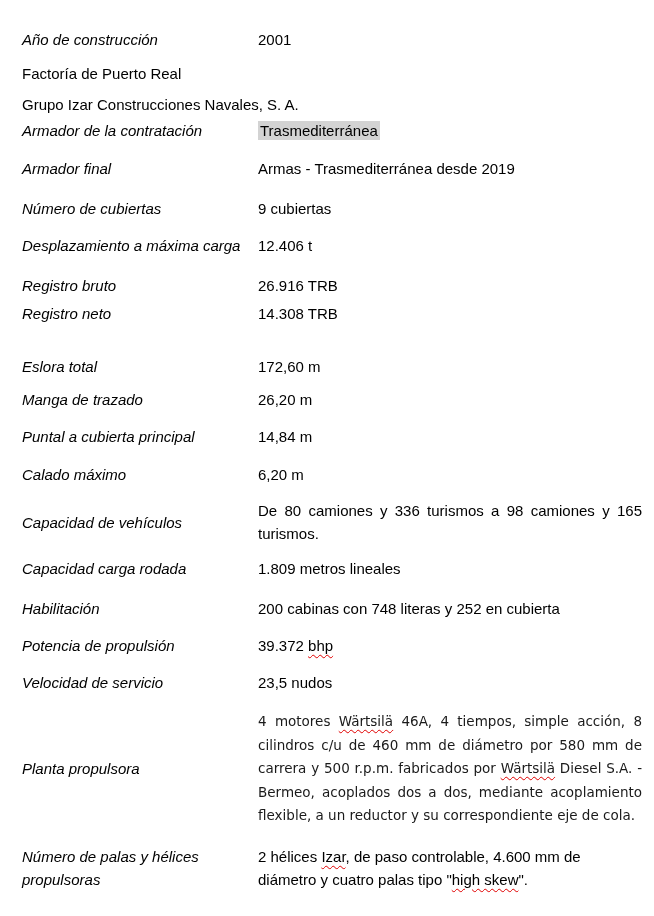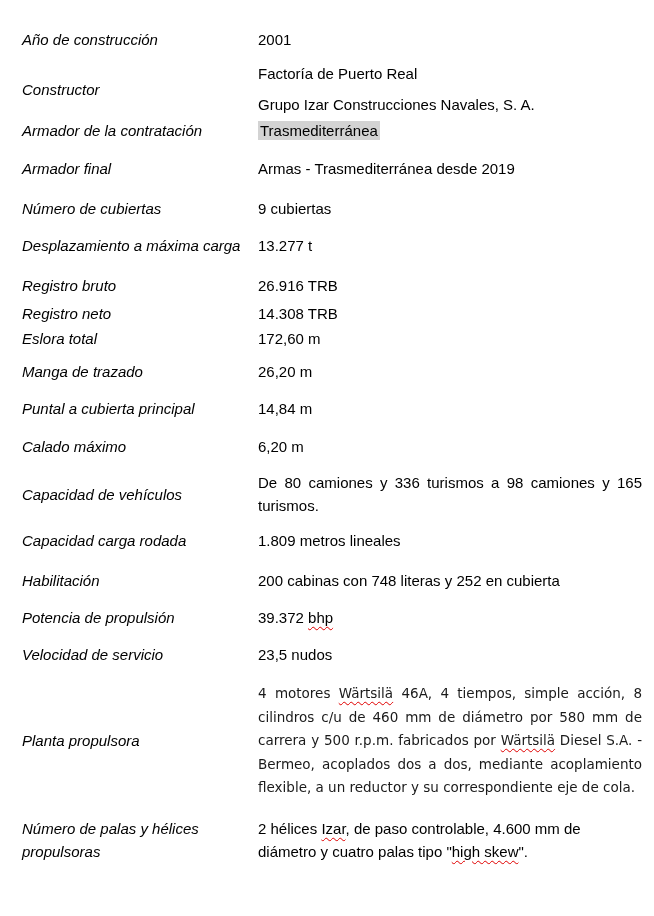--- a/index.html
+++ b/index.html
@@ -68,21 +68,20 @@
 <body>
 
 <div class="doc">
 
   <div class="row" style="margin-bottom:11px">
     <div class="label-cell">Año de construcción</div>
     <div class="value-cell">2001</div>
   </div>
 
   <div class="row" style="margin-bottom:3px">
-    <div class="label-cell">Constructor</div>
     <div class="value-cell">
       <p>Factoría de Puerto Real</p>
       <p>Grupo Izar Construcciones Navales, S. A.</p>
     </div>
   </div>
 
   <div class="row" style="margin-bottom:15px">
     <div class="label-cell">Armador de la contratación</div>
     <div class="value-cell"><span class="hl">Trasmediterránea</span></div>
   </div>
@@ -92,29 +91,29 @@
     <div class="value-cell">Armas - Trasmediterránea desde 2019</div>
   </div>
 
   <div class="row" style="margin-bottom:14px">
     <div class="label-cell">Número de cubiertas</div>
     <div class="value-cell">9 cubiertas</div>
   </div>
 
   <div class="row" style="margin-bottom:17px">
     <div class="label-cell">Desplazamiento a máxima carga</div>
-    <div class="value-cell">13.277 t</div>
+    <div class="value-cell">12.406 t</div>
   </div>
 
   <div class="row" style="margin-bottom:5px">
     <div class="label-cell">Registro bruto</div>
     <div class="value-cell">26.916 TRB</div>
   </div>
 
-  <div class="row" style="margin-bottom:2px">
+  <div class="row" style="margin-bottom:30px">
     <div class="label-cell">Registro neto</div>
     <div class="value-cell">14.308 TRB</div>
   </div>
 
   <div class="row" style="margin-bottom:10px">
     <div class="label-cell">Eslora total</div>
     <div class="value-cell">172,60 m</div>
   </div>
 
   <div class="row" style="margin-bottom:14px">

